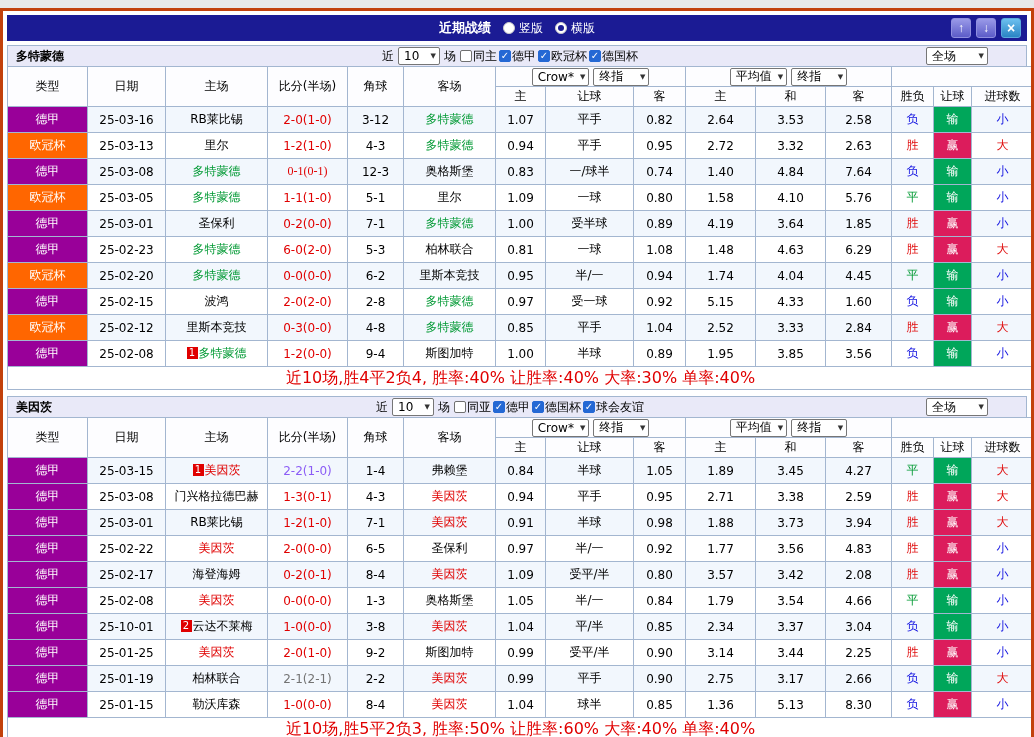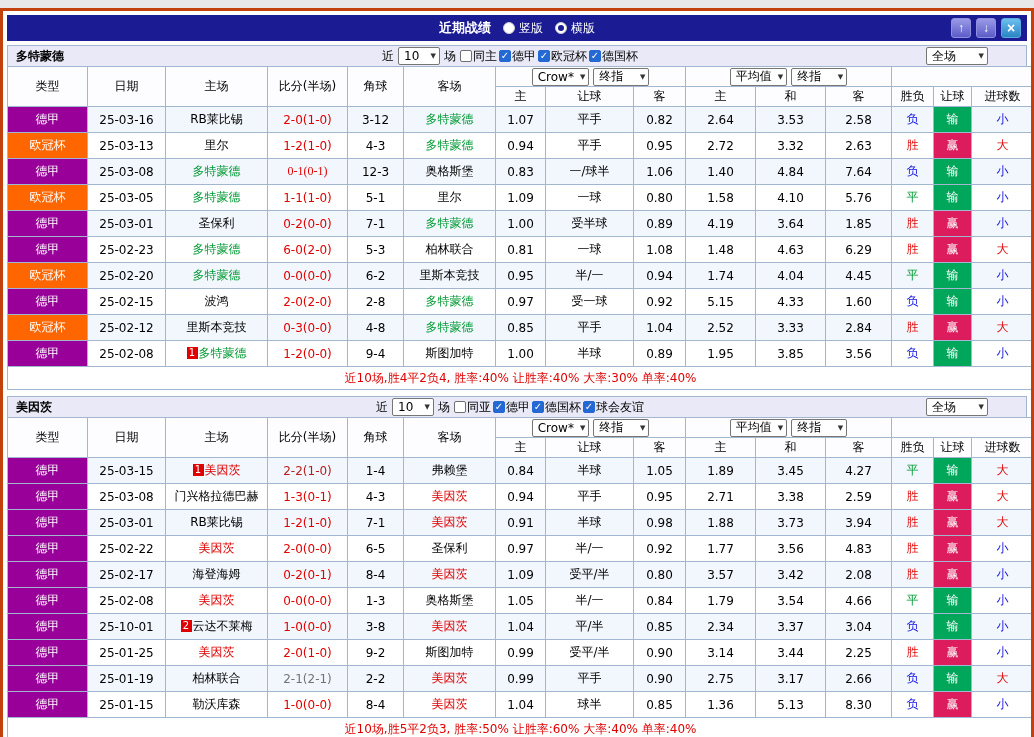--- a/index.html
+++ b/index.html
@@ -42,21 +42,21 @@
   table.grid { border-collapse:collapse; width:1026px; table-layout:fixed; }
   .grid th, .grid td { border:1px solid #a3b6d0; text-align:center; padding:0 1px; overflow:hidden; white-space:nowrap; }
   .grid th { height:20px; font-weight:normal; background:#fdfdff; }
   .grid tbody td { height:26px; }
   .grid tbody tr:nth-child(odd) { background:#f2f7fd; }
   .grid tbody tr:nth-child(even) { background:#ffffff; }
   td.league { color:#fff; }
   td.score { color:#e00000; }
   td.hc-res { color:#fff; }
   .badge { display:inline-block; min-width:11px; height:12px; line-height:12px; padding:0 1px; background:#e00000; color:#fff; font-size:10px; margin-right:1px; vertical-align:1px; }
-  tfoot td.summary { height:23px; color:#e00000; background:#fff; font-size:12px; }
+  tfoot td.summary { height:23px; color:#e00000; background:#fff; font-size:16px; }
 </style>
 </head>
 <body>
 
 <div class="app">
 
   <div class="titlebar">
     <div class="titlebar-center">
       <span class="tb-title">近期战绩</span>
       <span class="radio-opt">
@@ -213,21 +213,21 @@
             </tr>
             <tr>
               <td class="league" style="background: rgb(153, 0, 153);">德甲</td>
               <td>25-03-08</td>
               <td><span style="color: rgb(0, 153, 51);">多特蒙德</span></td>
               <td class="score" style="color: rgb(224, 0, 0); font-family: Liberation Serif, serif;">0-1(0-1)</td>
               <td>12-3</td>
               <td><span>奥格斯堡</span></td>
               <td>0.83</td>
               <td>一/球半</td>
-              <td>1.06</td>
+              <td>0.74</td>
               <td>1.40</td>
               <td>4.84</td>
               <td>7.64</td>
               <td style="color: rgb(16, 16, 224);">负</td>
               <td class="hc-res" style="background: rgb(0, 166, 90);">输</td>
               <td style="color: rgb(16, 16, 224);">小</td>
             </tr>
             <tr>
               <td class="league" style="background: rgb(255, 102, 0);">欧冠杯</td>
               <td>25-03-05</td>
@@ -454,21 +454,21 @@
           <th>胜负</th>
           <th>让球</th>
           <th>进球数</th>
         </tr>
       </thead>
       <tbody>
             <tr>
               <td class="league" style="background: rgb(153, 0, 153);">德甲</td>
               <td>25-03-15</td>
               <td><span class="badge">1</span><span style="color: rgb(224, 0, 0);">美因茨</span></td>
-              <td class="score" style="color: #b91c1c;">2-2(1-0)</td>
+              <td class="score" style="color: #8b5cf6;">2-2(1-0)</td>
               <td>1-4</td>
               <td><span>弗赖堡</span></td>
               <td>0.84</td>
               <td>半球</td>
               <td>1.05</td>
               <td>1.89</td>
               <td>3.45</td>
               <td>4.27</td>
               <td style="color: rgb(0, 153, 51);">平</td>
               <td class="hc-res" style="background: rgb(0, 166, 90);">输</td>

